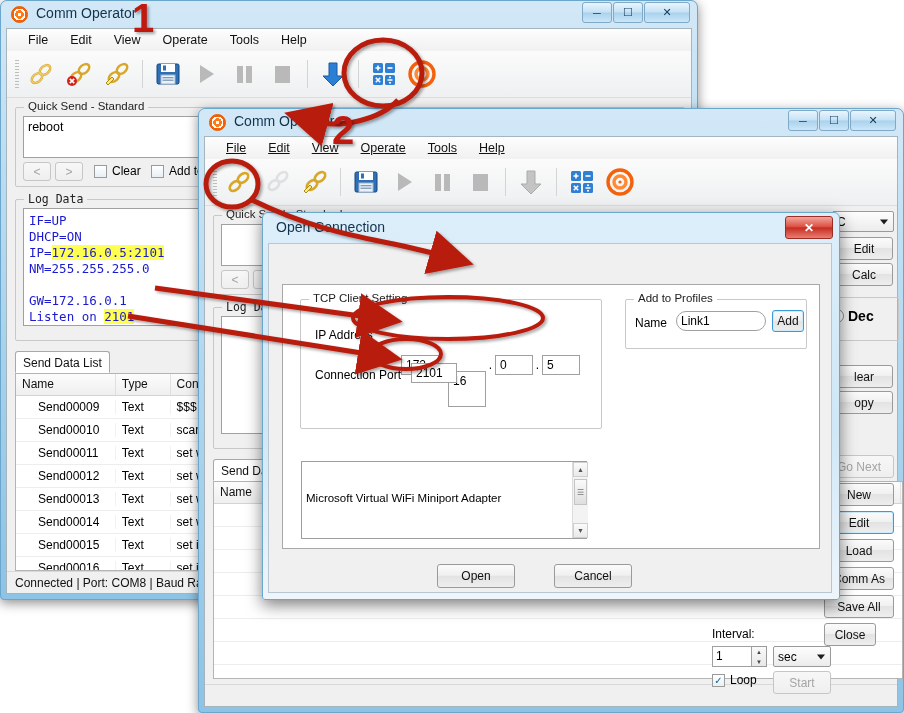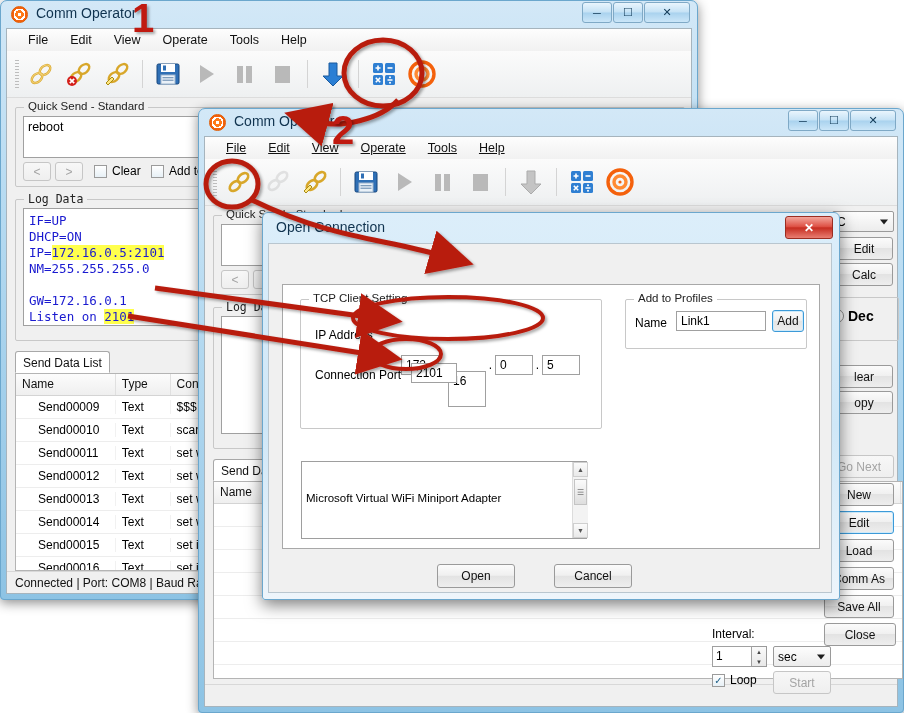--- a/index.html
+++ b/index.html
@@ -494,21 +494,21 @@
 
         <div class="btn" style="position:absolute;left:128px;top:158px;width:58px;height:23px;">lear</div>
         <div class="btn" style="position:absolute;left:128px;top:184px;width:58px;height:23px;">opy</div>
 
         <div class="btn dis" style="position:absolute;left:117px;top:248px;width:70px;height:23px;">Go Next</div>
         <div class="btn" style="position:absolute;left:117px;top:276px;width:70px;height:23px;">New</div>
         <div class="btn foc" style="position:absolute;left:117px;top:304px;width:70px;height:23px;">Edit</div>
         <div class="btn" style="position:absolute;left:117px;top:332px;width:70px;height:23px;">Load</div>
         <div class="btn" style="position:absolute;left:117px;top:360px;width:70px;height:23px;">Comm As</div>
         <div class="btn" style="position:absolute;left:117px;top:388px;width:70px;height:23px;">Save All</div>
-        <div class="btn" style="position:absolute;left:117px;top:416px;width:72px;height:23px;">Close</div>
+        <div class="btn" style="position:absolute;left:117px;top:416px;width:52px;height:23px;">Close</div>
       </div>
 
       <div style="position:absolute;left:505px;top:490px;width:110px;height:68px;">
         <div style="position:absolute;left:2px;top:0;font-size:12px;">Interval:</div>
         <div class="field" style="position:absolute;left:2px;top:19px;width:40px;height:21px;font-size:12px;padding:2px 3px;">
           <span>1</span>
         </div>
         <div style="position:absolute;left:42px;top:19px;width:15px;height:21px;border:1px solid #9a9a9a;border-left:none;box-sizing:border-box;background:linear-gradient(180deg,#fafafa,#e8e8e8);">
           <div style="height:10px;display:flex;align-items:center;justify-content:center;font-size:6px;color:#444;">▲</div>
           <div style="height:9px;display:flex;align-items:center;justify-content:center;font-size:6px;color:#444;">▼</div>
@@ -555,21 +555,21 @@
             <span style="width:9px;text-align:center;">.</span>
             <span class="field" style="width:38px;height:20px;font-size:12px;padding:2px 0 0 4px;display:inline-block;">5</span>
           </div>
           <div style="position:absolute;left:14px;top:68px;font-size:12px;text-align:right;">Connection Port</div>
           <span class="field" style="position:absolute;left:110px;top:63px;width:46px;height:20px;font-size:12px;padding:2px 0 0 4px;">2101</span>
         </div>
 
         <div class="group" style="left:342px;top:14px;width:180px;height:48px;">
           <div class="glab" style="background:#fff;">Add to Profiles</div>
           <div style="position:absolute;left:9px;top:16px;font-size:12px;">Name</div>
-          <span class="field" style="position:absolute;left:50px;top:11px;width:90px;height:20px;font-size:12px;padding:2px 0 0 4px;">Link1</span>
+          <span class="field" style="position:absolute;left:50px;top:11px;width:90px;height:20px;font-size:12px;padding:2px 0 0 4px;border-radius:10px;">Link1</span>
           <div class="btn foc" style="position:absolute;left:146px;top:10px;width:32px;height:22px;">Add</div>
         </div>
 
         <div style="position:absolute;left:18px;top:176px;width:286px;height:78px;background:#fff;border:1px solid #9e9e9e;box-sizing:border-box;overflow:hidden;font-size:11.5px;line-height:13.5px;padding:3px 4px;white-space:pre;">
           <div>Microsoft Virtual WiFi Miniport Adapter</div>
           
           
           
           
           

